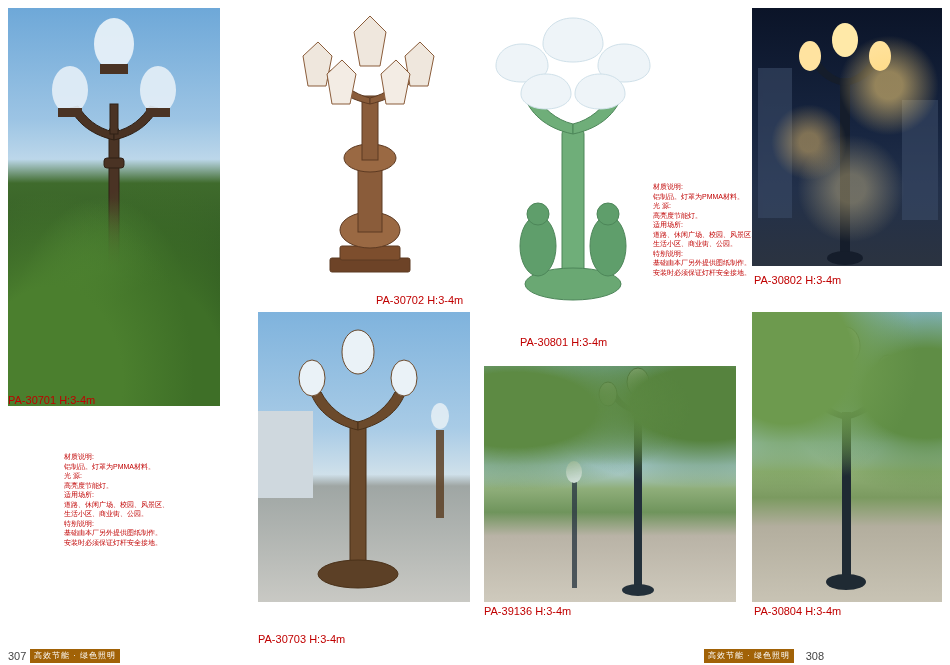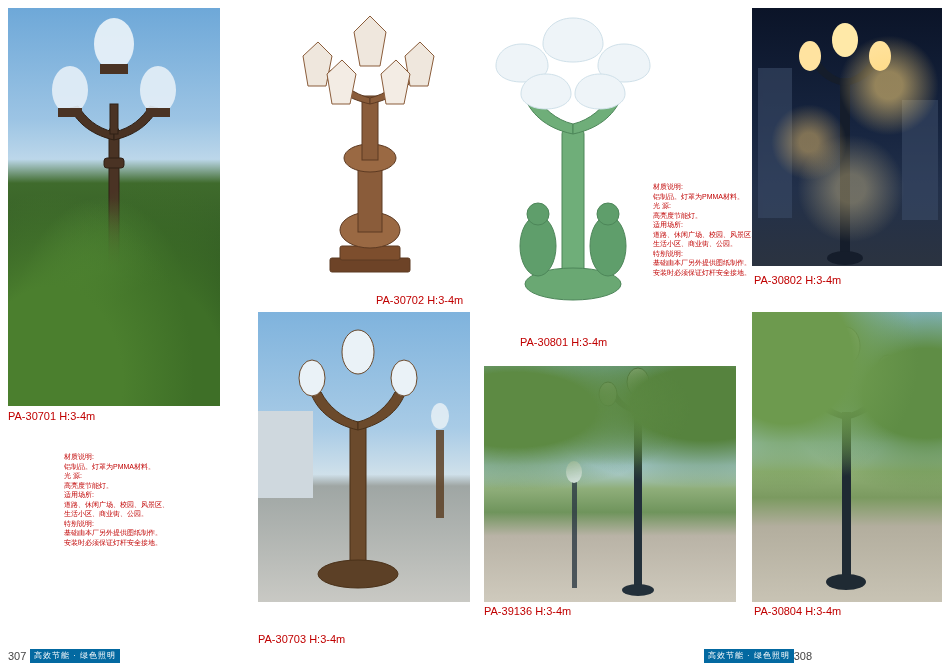--- a/index.html
+++ b/index.html
@@ -15,21 +15,21 @@
   
   .photo{position:absolute;overflow:hidden;background:#dfe6ea;}
   .cap{position:absolute;font-size:11px;font-weight:normal;color:#c00000;white-space:nowrap;}
 
   
   .spec{position:absolute;font-size:7px;color:#c00000;line-height:9.5px;white-space:pre-line;}
 
   
   .footbar{position:absolute;bottom:0;left:0;width:824px;height:22px;}
   .pg{position:absolute;bottom:3px;font-size:11px;color:#444;}
-  .fred{position:absolute;bottom:2px;height:14px;background:#0369a1;color:#fff;font-size:8px;
+  .fred{position:absolute;bottom:2px;height:14px;background:#a16207;color:#fff;font-size:8px;
         line-height:14px;padding:0 4px;letter-spacing:1px;}
 
   
   
   .scene-garden{background:
      linear-gradient(to bottom,#6ea8d8 0%,#9cc4e4 28%,#bcd7ea 38%,#3f6b2c 44%,#2c5420 70%,#1d3f16 100%);}
   .scene-garden:after{content:"";position:absolute;left:0;bottom:0;width:100%;height:62%;
      background:radial-gradient(ellipse at 20% 90%,#4b7f2e 0 30%,transparent 60%),
                 radial-gradient(ellipse at 70% 100%,#3e6f27 0 35%,transparent 65%),
                 radial-gradient(ellipse at 45% 70%,#58913a 0 25%,transparent 55%);}
@@ -80,21 +80,21 @@
           <ellipse cx="106" cy="36" rx="20" ry="26" fill="#e9f2f8" opacity=".92"></ellipse>
           <rect x="92" y="56" width="28" height="10" fill="#4a3324"></rect>
           <ellipse cx="62" cy="82" rx="18" ry="24" fill="#e3eef6" opacity=".92"></ellipse>
           <rect x="50" y="100" width="24" height="9" fill="#4a3324"></rect>
           <ellipse cx="150" cy="82" rx="18" ry="24" fill="#e3eef6" opacity=".92"></ellipse>
           <rect x="138" y="100" width="24" height="9" fill="#4a3324"></rect>
         </g>
       </svg>
     </div>
   </div>
-  <div class="cap" style="left:8px;top:410px;">PA-30701 H:3-4m</div>
+  <div class="cap" style="left:8px;top:394px;">PA-30701 H:3-4m</div>
 
   <div class="spec" style="left:64px;top:452px;width:170px;">材质说明:
   铝制品。灯罩为PMMA材料。
 光        源:
   高亮度节能灯。
 适用场所:
   道路、休闲广场、校园、风景区、
   生活小区、商业街、公园。
 特别说明:
   基础由本厂另外提供图纸制作。
@@ -246,17 +246,17 @@
         </g>
       </svg>
     </div>
   </div>
   <div class="cap" style="left:754px;top:605px;">PA-30804 H:3-4m</div>
 
   <div class="footbar">
     <div class="pg" style="left:8px;">307</div>
     <div class="fred" style="left:30px;">高效节能 · 绿色照明</div>
 
-    <div class="pg" style="right:12px;">308</div>
+    <div class="pg" style="right:0;">308</div>
     <div class="fred" style="right:30px;">高效节能 · 绿色照明</div>
   </div>
 
 </div>
 
 </body></html>

